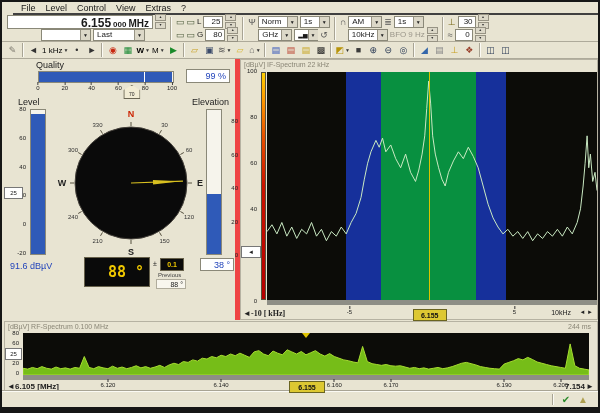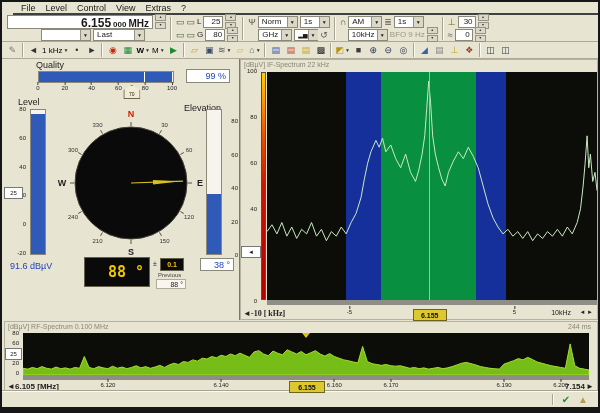--- a/index.html
+++ b/index.html
@@ -34,21 +34,21 @@
   
   .tb2{position:absolute;left:0;top:40px;width:100%;height:17px;display:flex;align-items:center;
     padding:0 3px;box-sizing:border-box;border-bottom:1px solid #aeaa9a;}
   .tbtn{height:14px;min-width:15px;display:flex;align-items:center;justify-content:center;gap:1px;
     font-size:9px;background:transparent;border:0;padding:0 1px;font-family:inherit;}
   .tbtn .txt{font-size:8px;}
   .tbtn .drop{font-size:5px;color:#333;}
   .tbsep{width:0;height:14px;border-left:1px solid #a8a494;border-right:1px solid #fbfaf4;margin:0 2px;flex:none;}
   
   .left-panel{position:absolute;left:2px;top:57px;width:236px;height:261px;box-sizing:border-box;
-    border-right:1px solid #ef4444;}
+    border-right:5px solid #ef4444;}
   .sec-label{position:absolute;font-size:9px;color:#222;}
   .q-bar{position:absolute;left:34px;top:12px;width:134px;height:10px;background:#f6f4ec;border:1px solid #8a8878;}
   .q-fill{height:100%;background:#2f5ab8;}
   .q-thresh{position:absolute;top:0;width:1px;height:100%;background:#fff;}
   .q-scale{position:absolute;left:34px;top:23px;width:134px;height:12px;}
   .q-tick{position:absolute;transform:translateX(-50%);font-size:6px;color:#222;text-align:center;}
   .q-tick::before{content:"";display:block;width:1px;height:3px;background:#444;margin:0 auto 0;}
   .q-marker{position:absolute;top:26px;width:15px;height:12px;background:#f2ecd4;border:1px solid #6a6654;
     clip-path:polygon(50% 0,100% 38%,100% 100%,0 100%,0 38%);font-size:5px;text-align:center;line-height:16px;
     transform:translateX(-50%);}
@@ -415,21 +415,21 @@
         <text x="16.976297946442614" y="44.49999999999999" text-anchor="middle" dominant-baseline="central" font-size="6" font-family="Liberation Sans, sans-serif" fill="#333">300</text>
         <text x="41.49999999999997" y="19.976297946442628" text-anchor="middle" dominant-baseline="central" font-size="6" font-family="Liberation Sans, sans-serif" fill="#333">330</text>
         <text x="75" y="9" text-anchor="middle" dominant-baseline="central" font-size="9" font-weight="bold" font-family="Liberation Sans, sans-serif" fill="#cc2200">N</text>
         <text x="144" y="78" text-anchor="middle" dominant-baseline="central" font-size="9" font-weight="bold" font-family="Liberation Sans, sans-serif" fill="#222">E</text>
         <text x="75.00000000000001" y="147" text-anchor="middle" dominant-baseline="central" font-size="9" font-weight="bold" font-family="Liberation Sans, sans-serif" fill="#222">S</text>
         <text x="6" y="78.00000000000001" text-anchor="middle" dominant-baseline="central" font-size="9" font-weight="bold" font-family="Liberation Sans, sans-serif" fill="#222">W</text>
         <line x1="75" y1="78" x2="126.96832300499298" y2="76.18522617146995" stroke="#d8c020" stroke-width="1.2"></line>
         <polygon points="124.96954135095478,76.25502516487495 97.0633770871656,79.43087089198698 96.90981930167462,75.03355125310296" fill="#d8c020"></polygon>
       </svg>
 
-    <span class="sec-label" style="left:180px;top:38px;margin-top:6px;">Elevation</span>
+    <span class="sec-label" style="left:188px;top:38px;">Elevation</span>
     <div class="meter" style="left:202px;top:50px;height:146px;">
       <div class="fill" id="elev-fill" style="height: 42%;"></div>
     </div>
     <div class="scale-col" id="elev-scale" style="left:220px;top:59px;width:16px;height:140px;">
         <span>80</span>
         <span>60</span>
         <span>40</span>
         <span>20</span>
         <span>0</span>
       </div>

